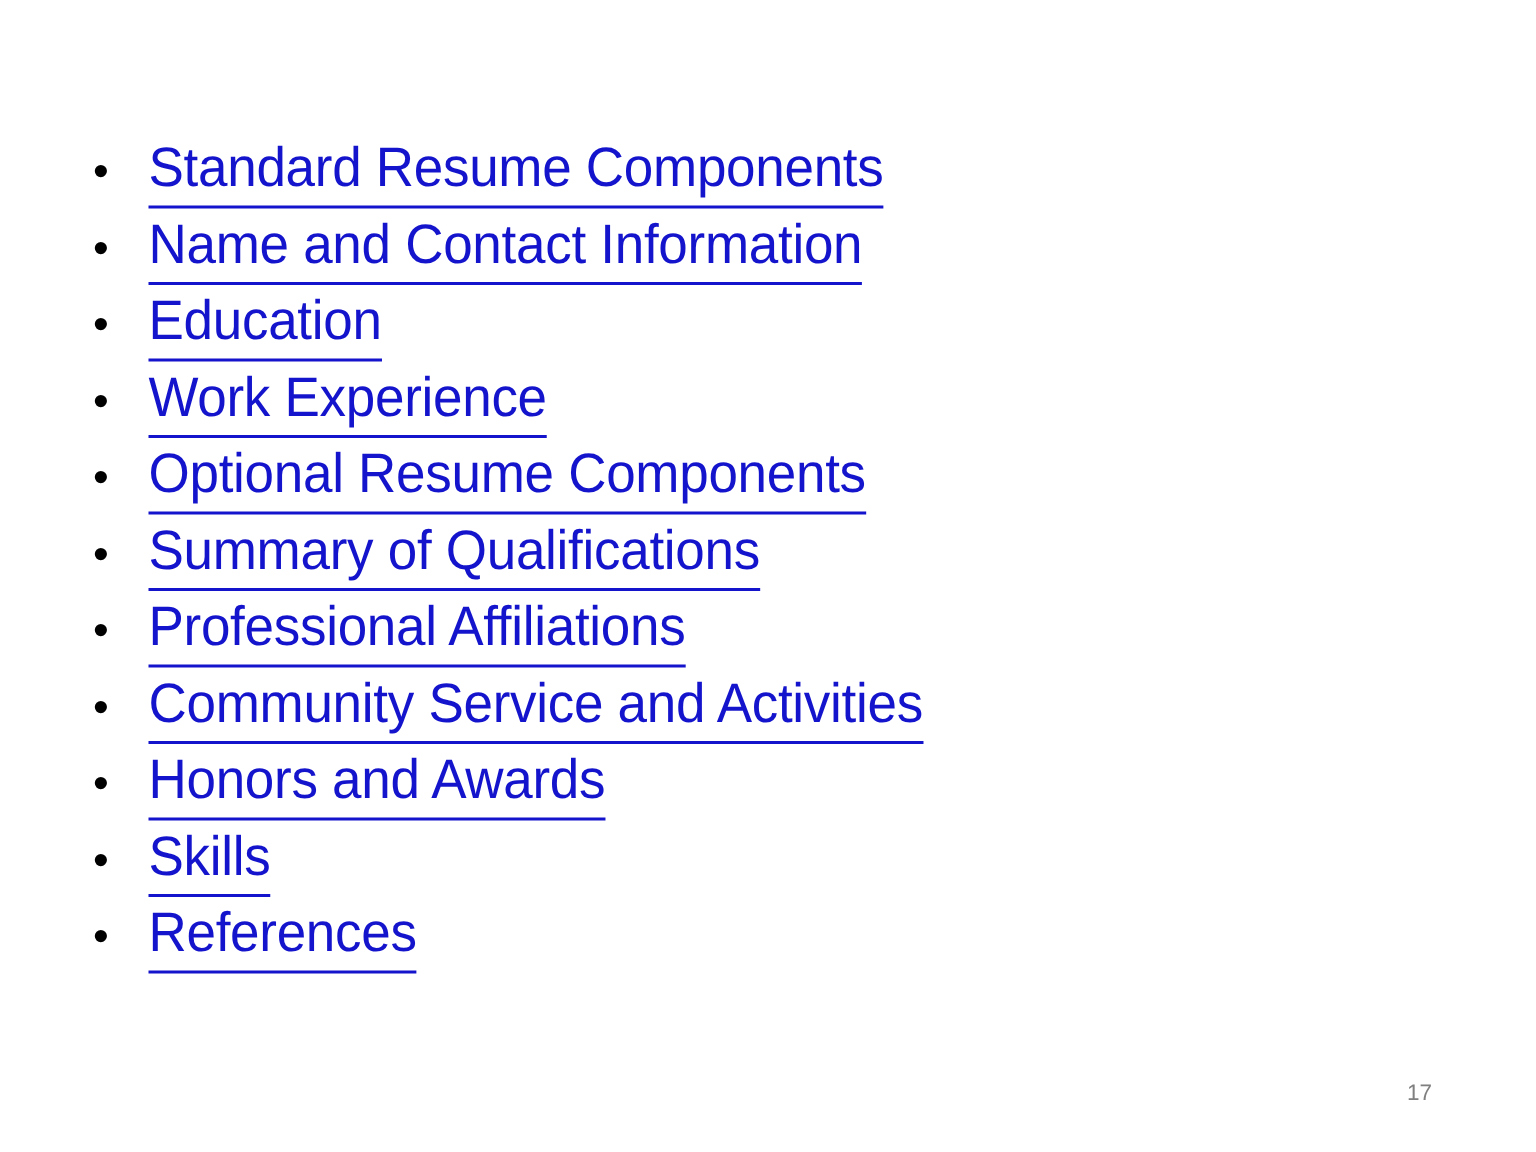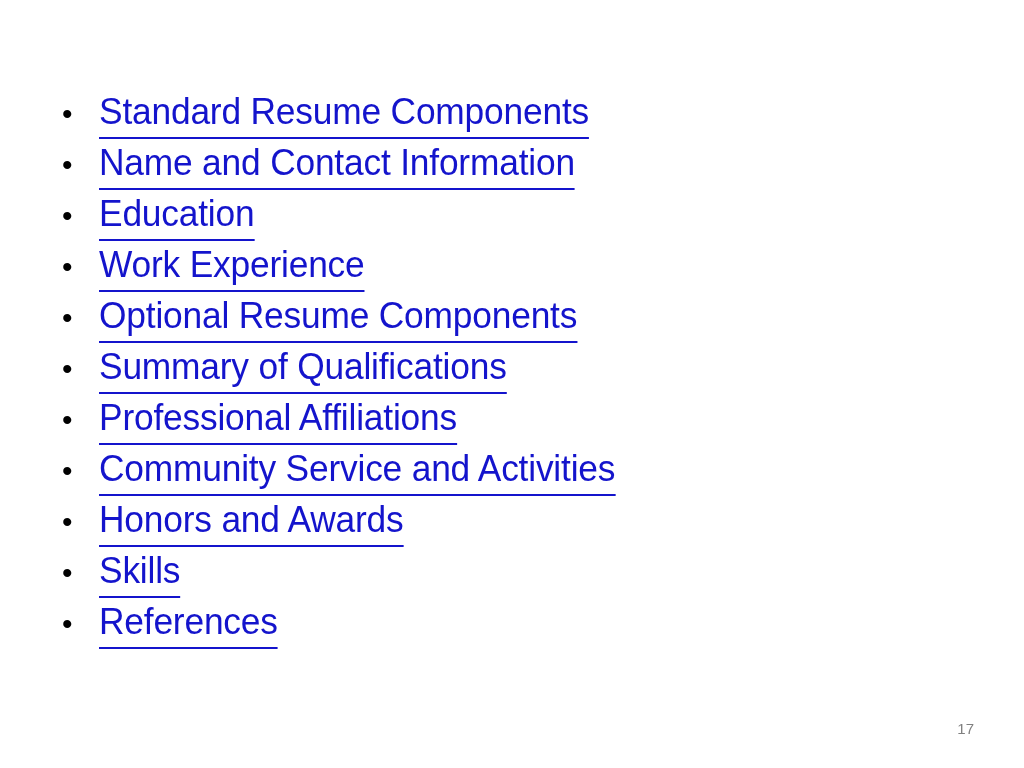--- a/index.html
+++ b/index.html
@@ -67,21 +67,21 @@
     transform-origin: left center;
     cursor: pointer;
   }
 
   
   #page-number {
     position: absolute;
     left: 938px;
     top: 720px;
     width: 36px;
-    text-align: right;
+    text-align: left;
     color: #808080;
     font-size: 15px;
     line-height: 18px;
   }
 </style>
 </head>
 <body>
 
 <div id="slide">
 

